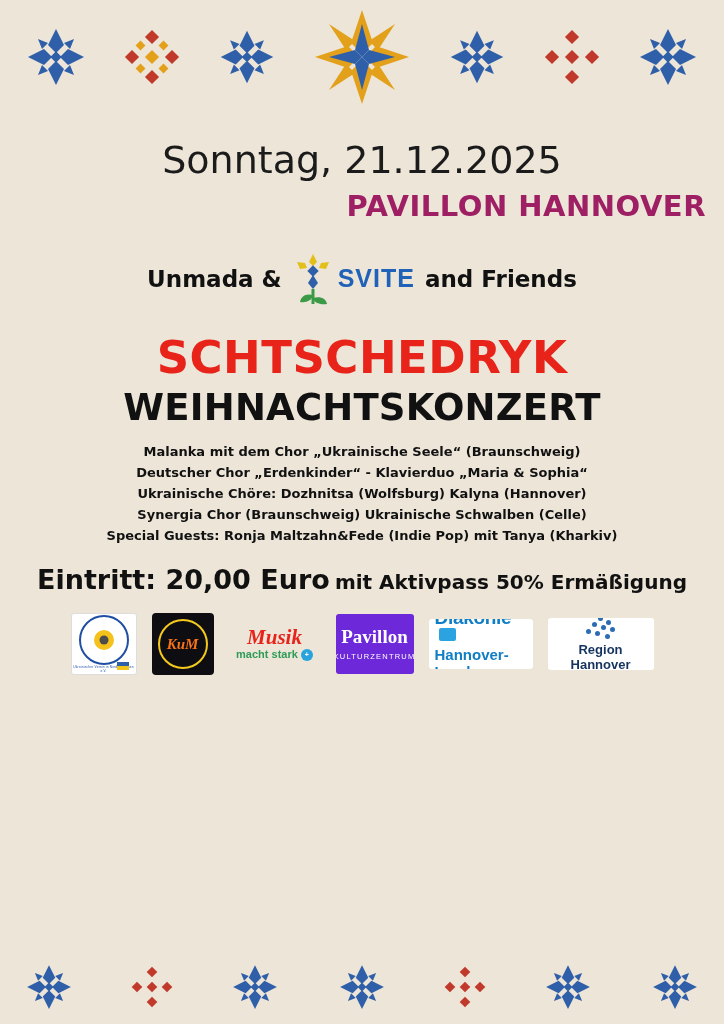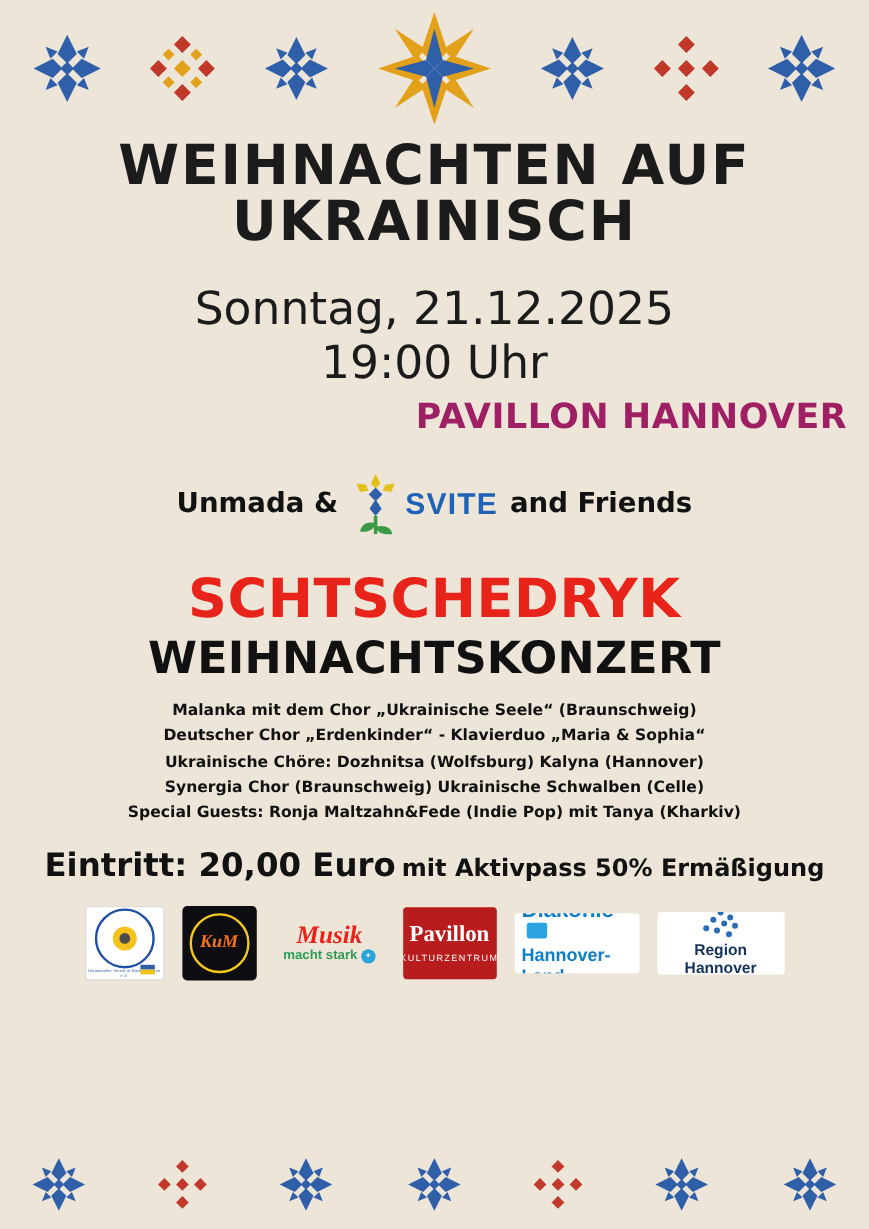--- a/index.html
+++ b/index.html
@@ -175,21 +175,21 @@
     border-radius: 3px;
     display: flex;
     align-items: center;
     justify-content: center;
     box-sizing: border-box;
     overflow: hidden;
   }
   .logo-1 { width: 66px; height: 62px; border: 1px solid #ddd; flex-direction: column; }
   .logo-2 { width: 62px; height: 62px; background: #0e0e12; border-radius: 4px; }
   .logo-3 { width: 92px; height: 58px; background: transparent; }
-  .logo-4 { width: 78px; height: 60px; background: #b91c1c; }
+  .logo-4 { width: 78px; height: 60px; background: #6d28d9; }
   .logo-5 { width: 104px; height: 50px; background: #fff; }
   .logo-6 { width: 106px; height: 52px; background: #fff; }
 
   .l1-ring {
     width: 46px; height: 46px; border-radius: 50%;
     border: 2px solid #1f4fa3;
     display: flex; align-items: center; justify-content: center;
     position: relative;
   }
   .l1-sun { width: 20px; height: 20px; border-radius: 50%; background: #f5c21b; position: relative; }
@@ -344,27 +344,22 @@
           <path d="M14 50 L24 46 L18 40 Z"></path>
           <path d="M50 50 L40 46 L46 40 Z"></path>
         </g>
       </svg>
     </div>
 
   </div>
 
   <div class="content">
 
-    <h1 class="title">
-      <span>WEIHNACHTEN AUF</span><br>
-      <span>UKRAINISCH</span>
-    </h1>
 
     <div class="date">Sonntag, 21.12.2025</div>
-    <div class="time">19:00 Uhr</div>
     <div class="venue">PAVILLON HANNOVER</div>
 
     <div class="artists">
       <span>Unmada &amp;</span>
       <span class="svite-logo">
         <span class="svite-mark">
           <svg width="42" height="52" viewBox="0 0 42 52" aria-hidden="true">
             <g fill="#e3c019">
               <path d="M21 1 L25 9 L21 13 L17 9 Z"></path>
               <path d="M5 9 L13 10 L15 15 L8 16 Z"></path>

